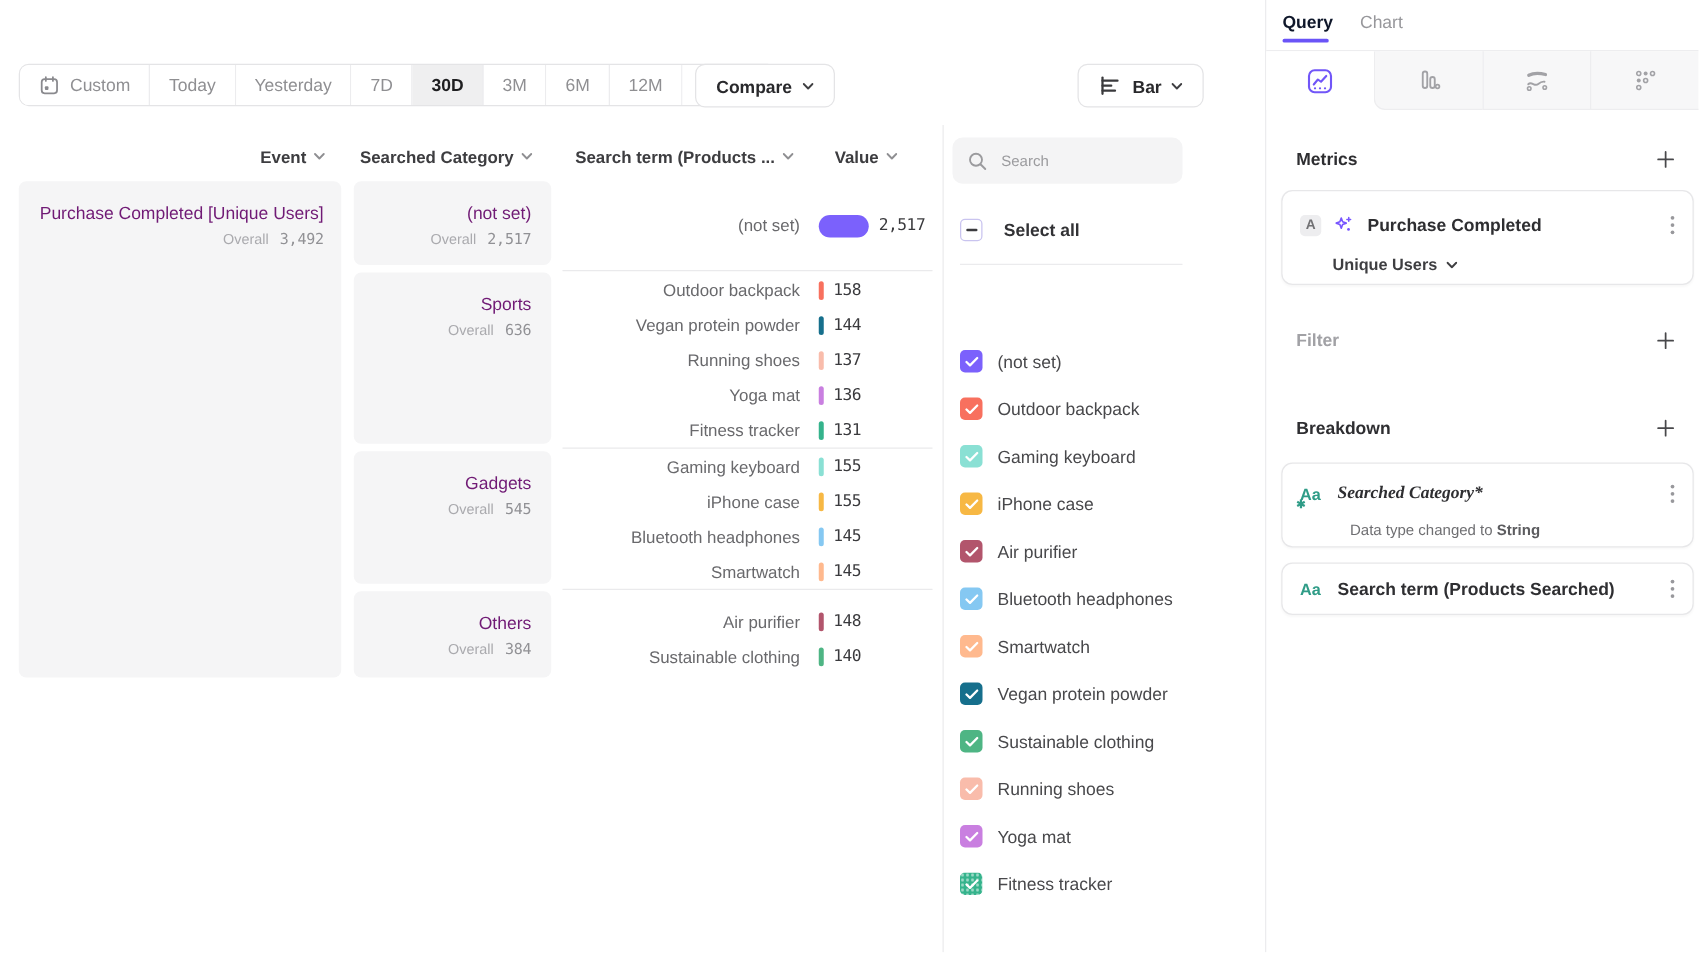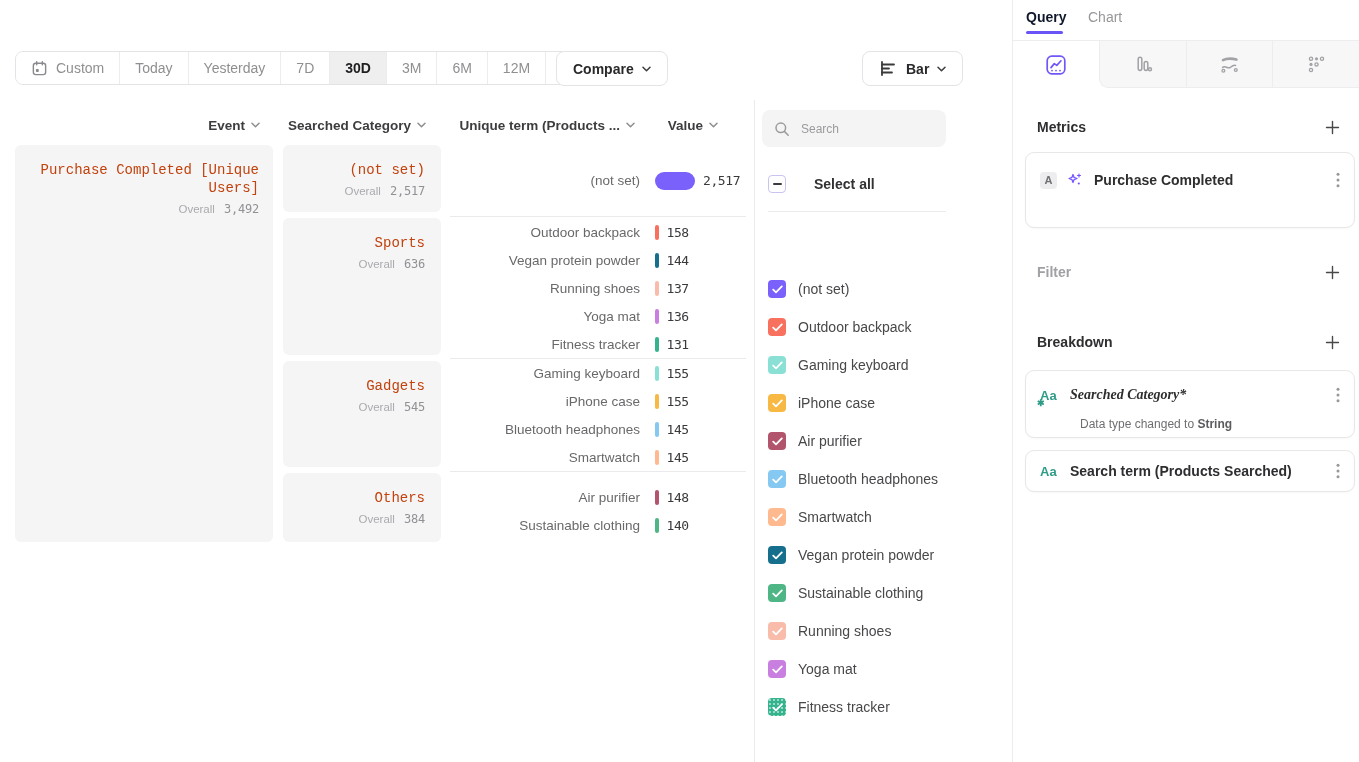--- a/index.html
+++ b/index.html
@@ -24,21 +24,21 @@
   .tbl-header{position:absolute;top:117px;height:16px;display:flex;align-items:center;justify-content:flex-end;
               gap:6px;font-size:13.5px;font-weight:700;color:#3d3d40;cursor:pointer;white-space:nowrap;}
   #hdr-event{left:15px;width:245px;}
   #hdr-cat{left:283px;width:143px;}
   #hdr-term{left:450px;width:185px;}
   #hdr-value{left:640px;width:78px;}
 
   
   .event-cell{position:absolute;left:15px;top:145px;width:258px;height:397px;background:#f5f5f6;
               border-radius:6px;padding:16px 14px 0 10px;box-sizing:border-box;text-align:right;cursor:pointer;}
-  .cell-name{font-size:14px;color:#c2410c;line-height:18px;font-family:Liberation Mono, monospace;}
+  .cell-name{font-size:14px;color:#701a75;line-height:18px;}
   .cell-overall{margin-top:5px;display:flex;justify-content:flex-end;align-items:baseline;gap:9px;}
   .overall-lbl{font-size:11.5px;color:#aaaaae;}
   .overall-num{font-family:"DejaVu Sans Mono",monospace;font-size:12px;color:#919195;letter-spacing:-0.2px;}
   .cat-cell{position:absolute;left:283px;width:158px;background:#f5f5f6;border-radius:6px;
             padding:16px 16px 0 0;box-sizing:border-box;text-align:right;cursor:pointer;}
 
   
   .terms-col{position:absolute;left:450px;top:145px;width:296px;}
   .term-group{box-sizing:border-box;}
   .term-group.bordered{border-top:1px solid #eaeaec;}
@@ -50,21 +50,21 @@
   .term-bar.small{height:15px;}
   .term-value{margin-left:8px;font-family:"DejaVu Sans Mono",monospace;font-size:13px;color:#3a3a3d;letter-spacing:-0.4px;}
 
   
   .vdiv-left{position:absolute;left:754px;top:100px;width:1px;height:662px;background:#ebebed;}
   .search-box{position:absolute;left:762px;top:110px;width:184px;height:37px;background:#f4f4f5;border-radius:8px;
               display:flex;align-items:center;gap:9px;padding:0 12px;box-sizing:border-box;}
   .search-box input{border:none;background:transparent;outline:none;width:100%;
                     font-family:"Liberation Sans",sans-serif;font-size:12px;color:#2f2f31;}
   .search-box input::placeholder{color:#9b9b9e;}
-  .select-all{position:absolute;left:768px;top:175px;display:flex;align-items:center;gap:28px;cursor:pointer;}
+  .select-all{position:absolute;left:768px;top:175px;display:flex;align-items:center;gap:17px;cursor:pointer;}
   .cb-ind{width:18px;height:18px;border:1.5px solid #c9c4ef;border-radius:4px;box-sizing:border-box;
           display:flex;align-items:center;justify-content:center;background:#fff;}
   .cb-dash{width:9px;height:2px;background:#3b3b3e;border-radius:1px;}
   .select-all-lbl{font-size:14px;font-weight:700;color:#323235;}
   .fp-divider{position:absolute;left:768px;top:211px;width:178px;height:1px;background:#ebebed;}
   .fp-title{position:absolute;left:768px;top:229px;width:172px;font-size:12px;line-height:16px;color:#919195;}
   .fp-list{position:absolute;left:768px;top:270px;display:flex;flex-direction:column;}
   .fp-item{height:38px;display:flex;align-items:center;gap:12px;cursor:pointer;}
   .cb{width:18px;height:18px;border-radius:4px;display:flex;align-items:center;justify-content:center;flex:none;}
   .cb.dots{background-image:radial-gradient(rgba(255,255,255,0.5) 1px, transparent 1.3px);background-size:4px 4px;}
@@ -183,21 +183,21 @@
   </div>
   <div class="tbl-header" id="hdr-cat">
     <span>Searched Category</span>
     <span class="icn" style="display: flex;">
         <svg width="9" height="6" viewBox="0 0 9 6" fill="none">
           <path d="M1 1.2L4.5 4.8L8 1.2" stroke="#8f8f92" stroke-width="1.5" stroke-linecap="round" stroke-linejoin="round"></path>
         </svg>
       </span>
   </div>
   <div class="tbl-header" id="hdr-term">
-    <span>Unique term (Products ...</span>
+    <span>Search term (Products ...</span>
     <span class="icn" style="display: flex;">
         <svg width="9" height="6" viewBox="0 0 9 6" fill="none">
           <path d="M1 1.2L4.5 4.8L8 1.2" stroke="#8f8f92" stroke-width="1.5" stroke-linecap="round" stroke-linejoin="round"></path>
         </svg>
       </span>
   </div>
   <div class="tbl-header" id="hdr-value">
     <span>Value</span>
     <span class="icn" style="display: flex;">
         <svg width="9" height="6" viewBox="0 0 9 6" fill="none">
@@ -507,20 +507,28 @@
         </span>
       <span class="metric-name">Purchase Completed</span>
       <span class="kebab">
           <svg width="4" height="16" viewBox="0 0 4 16" fill="#98989c">
             <circle cx="2" cy="2.2" r="1.5"></circle>
             <circle cx="2" cy="8" r="1.5"></circle>
             <circle cx="2" cy="13.8" r="1.5"></circle>
           </svg>
         </span>
     </div>
+    <div class="measure-row">
+      <span>Unique Users</span>
+      <span class="icn" style="display: flex;">
+          <svg width="9" height="6" viewBox="0 0 9 6" fill="none">
+            <path d="M1 1.2L4.5 4.8L8 1.2" stroke="#3f3f42" stroke-width="1.5" stroke-linecap="round" stroke-linejoin="round"></path>
+          </svg>
+        </span>
+    </div>
   </div>
 
   <div class="sb-sec-title dim" style="top:264px;">Filter</div>
   <div class="sb-plus" style="top:264px;">
       <svg width="15" height="15" viewBox="0 0 15 15" fill="none">
         <path d="M7.5 1.5V13.5M1.5 7.5H13.5" stroke="#48484b" stroke-width="1.4" stroke-linecap="round"></path>
       </svg>
     </div>
 
   <div class="sb-sec-title" style="top:334px;">Breakdown</div>

